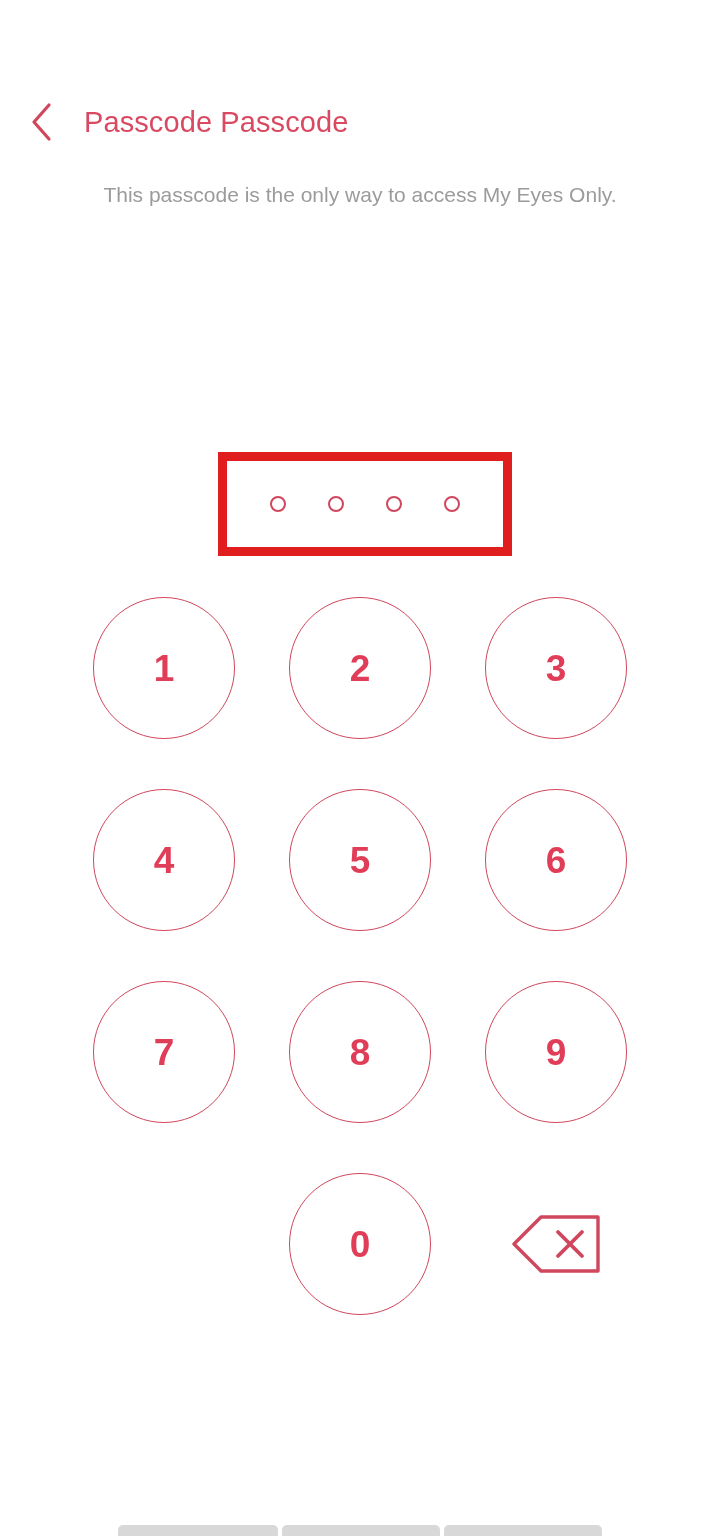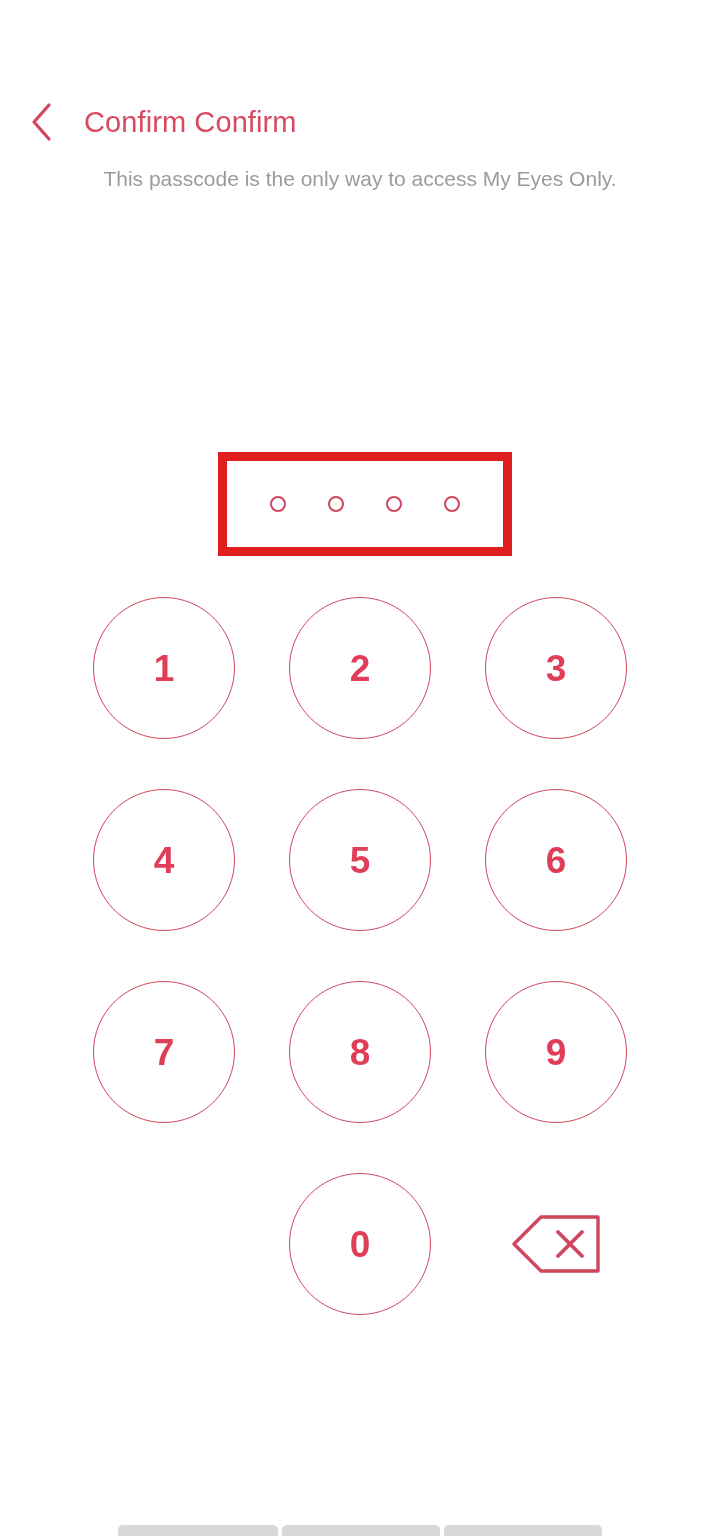--- a/index.html
+++ b/index.html
@@ -41,21 +41,21 @@
     font-weight: 500;
     color: #D94A62;
     letter-spacing: 0.1px;
     margin-left: 16px;
     white-space: nowrap;
   }
 
   
   .subtitle {
     position: absolute;
-    top: 164px;
+    top: 180px;
     left: 86px;
     width: 548px;
     text-align: center;
     font-size: 21px;
     line-height: 29px;
     color: #9b9b9b;
   }
 
   
   .dots-annotation {
@@ -160,21 +160,21 @@
 <body>
 
 <div class="header">
   <div class="back-chevron">
     <span>
       <svg width="26" height="40" viewBox="0 0 26 40" fill="none">
         <path d="M20 3 L5 20 L20 37" stroke="#D0465C" stroke-width="3.2" stroke-linecap="round" stroke-linejoin="round"></path>
       </svg>
     </span>
   </div>
-  <div class="page-title">Confirm Confirm</div>
+  <div class="page-title">Passcode Passcode</div>
 </div>
 
 <div class="subtitle">This passcode is the only way to access My Eyes Only.</div>
 
 <div class="dots-annotation"></div>
 <div class="dots-row">
   <div class="pin-dot"></div>
   <div class="pin-dot"></div>
   <div class="pin-dot"></div>
   <div class="pin-dot"></div>

